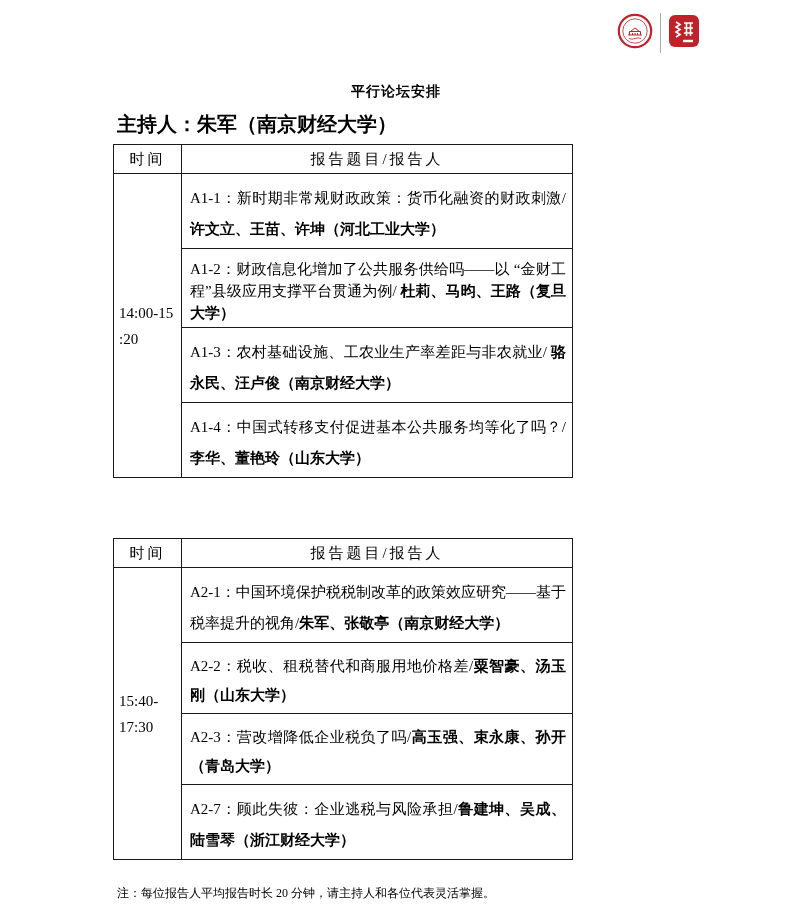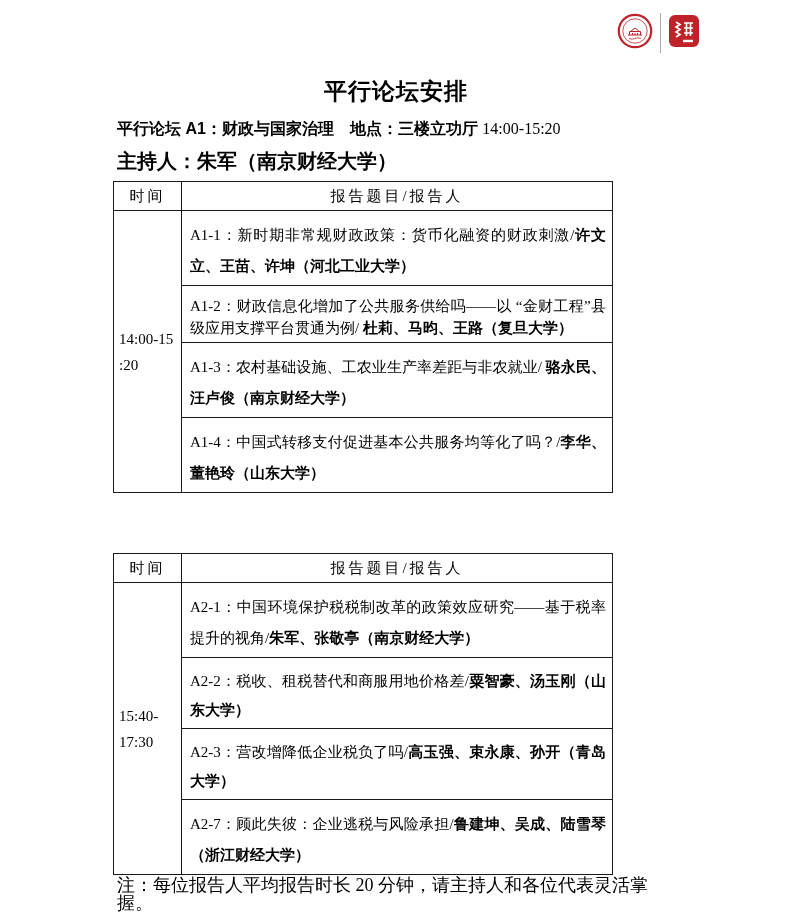--- a/index.html
+++ b/index.html
@@ -8,58 +8,58 @@
     font-family:"Liberation Serif","DejaVu Serif",serif;color:#000;
     overflow:hidden;
   }
   .logo-strip{
     position:absolute;top:13px;left:617px;
     display:flex;align-items:center;gap:7px;
   }
   .seal-divider{width:1px;height:40px;background:#a9a9a9;}
   .content{width:566px;margin-left:113px;padding-top:80px;}
   .page-title{
-    text-align:center;font-size:23px;font-weight:bold;
+    text-align:center;font-size:14px;font-weight:bold;
     font-family:"Liberation Sans","DejaVu Sans",sans-serif;
     letter-spacing:1px;line-height:22px;
   }
   .section-heading{
     margin-top:17px;font-size:16px;font-weight:bold;line-height:20px;
     font-family:"Liberation Sans","DejaVu Sans",sans-serif;padding-left:4px;
   }
   .section-heading .time-plain{
     font-weight:normal;
     font-family:"Liberation Serif","DejaVu Serif",serif;
   }
   .host-line{
     margin-top:12px;font-size:20px;font-weight:bold;line-height:20px;
     font-family:"Liberation Sans","DejaVu Sans",sans-serif;padding-left:4px;
   }
   table.agenda{
-    margin-top:10px;border-collapse:collapse;width:500px;table-layout:fixed;
+    margin-top:10px;border-collapse:collapse;width:460px;table-layout:fixed;
   }
   table.agenda td,table.agenda th{
     border:1px solid #1a1a1a;font-weight:normal;font-size:15px;
     vertical-align:middle;
   }
   col.time-col{width:68px;}
   th.hdr{height:28px;text-align:center;letter-spacing:3px;padding:0;}
   td.time-cell{
     text-align:left;padding:0 2px 0 5px;font-size:15px;line-height:26px;
     vertical-align:middle;
     margin-left:28px;
   }
   td.report-cell{
     padding:9px 6px 3px 8px;line-height:31px;text-align:justify;
   }
   td.report-cell.tight{line-height:22px;}
   td.report-cell.single{line-height:29px;}
   .presenters{font-weight:bold;}
   .footnote{
-    margin-top:1px;font-size:18px;line-height:18px;padding-left:4px;
+    margin-top:24px;font-size:12px;line-height:18px;padding-left:4px;
   }
   .spacer-gap{height:50px;}
 </style>
 </head>
 <body>
 
 <div class="logo-strip">
   <span>
     <svg width="36" height="36" viewBox="0 0 36 36">
       <circle cx="18" cy="18" r="16.2" fill="none" stroke="#bf2329" stroke-width="2.2"></circle>
@@ -76,24 +76,20 @@
       <path d="M16 10 h9 M16 15 h9 M16 20 h9 M18.5 10 v13 M22.5 10 v13" fill="none" stroke="#ffffff" stroke-width="1.6"></path>
       <path d="M15 28 h10" stroke="#ffffff" stroke-width="2.4"></path>
     </svg>
   </span>
 </div>
 
 <div class="content">
 
   <div class="page-title">平行论坛安排</div>
 
-  <div class="section-heading">
-    <span>平行论坛 A1：财政与国家治理　地点：三楼立功厅</span>
-    <span class="time-plain">14:00-15:20</span>
-  </div>
   <div class="host-line">主持人：朱军（南京财经大学）</div>
 
   <table class="agenda">
     <colgroup>
         <col class="time-col">
         <col>
       </colgroup>
     <tbody>
         <tr>
       <th class="hdr">时间</th>

